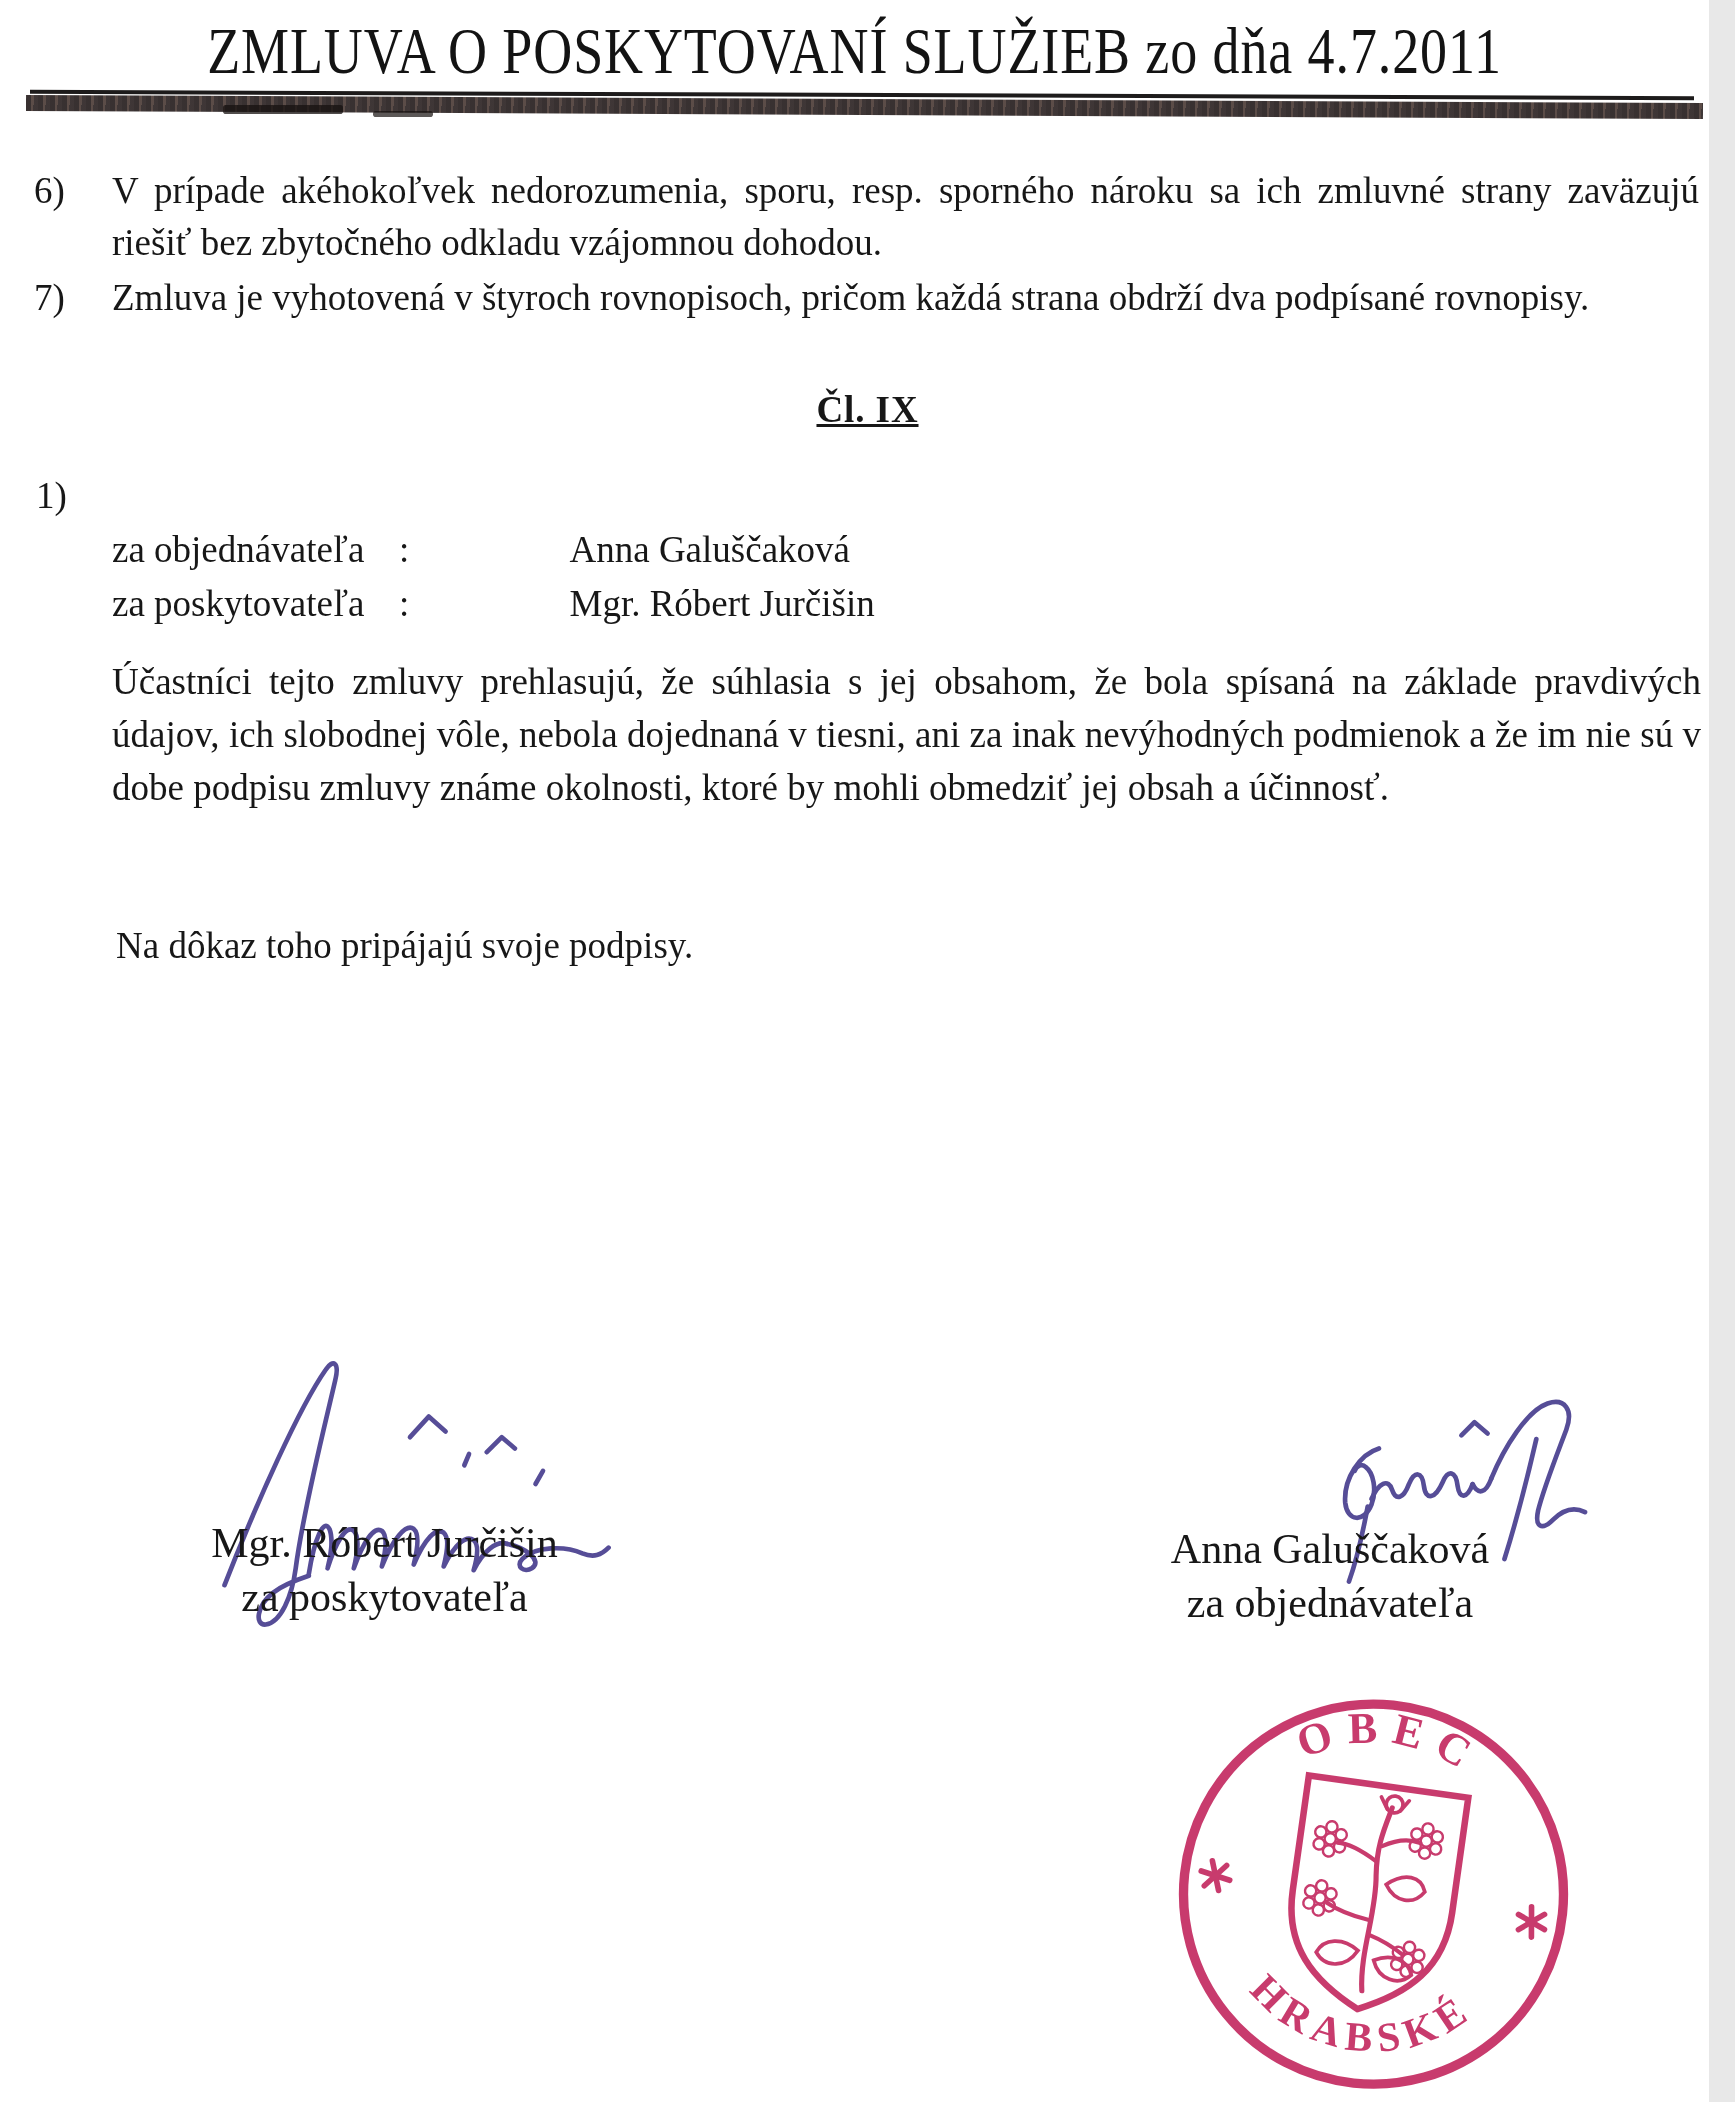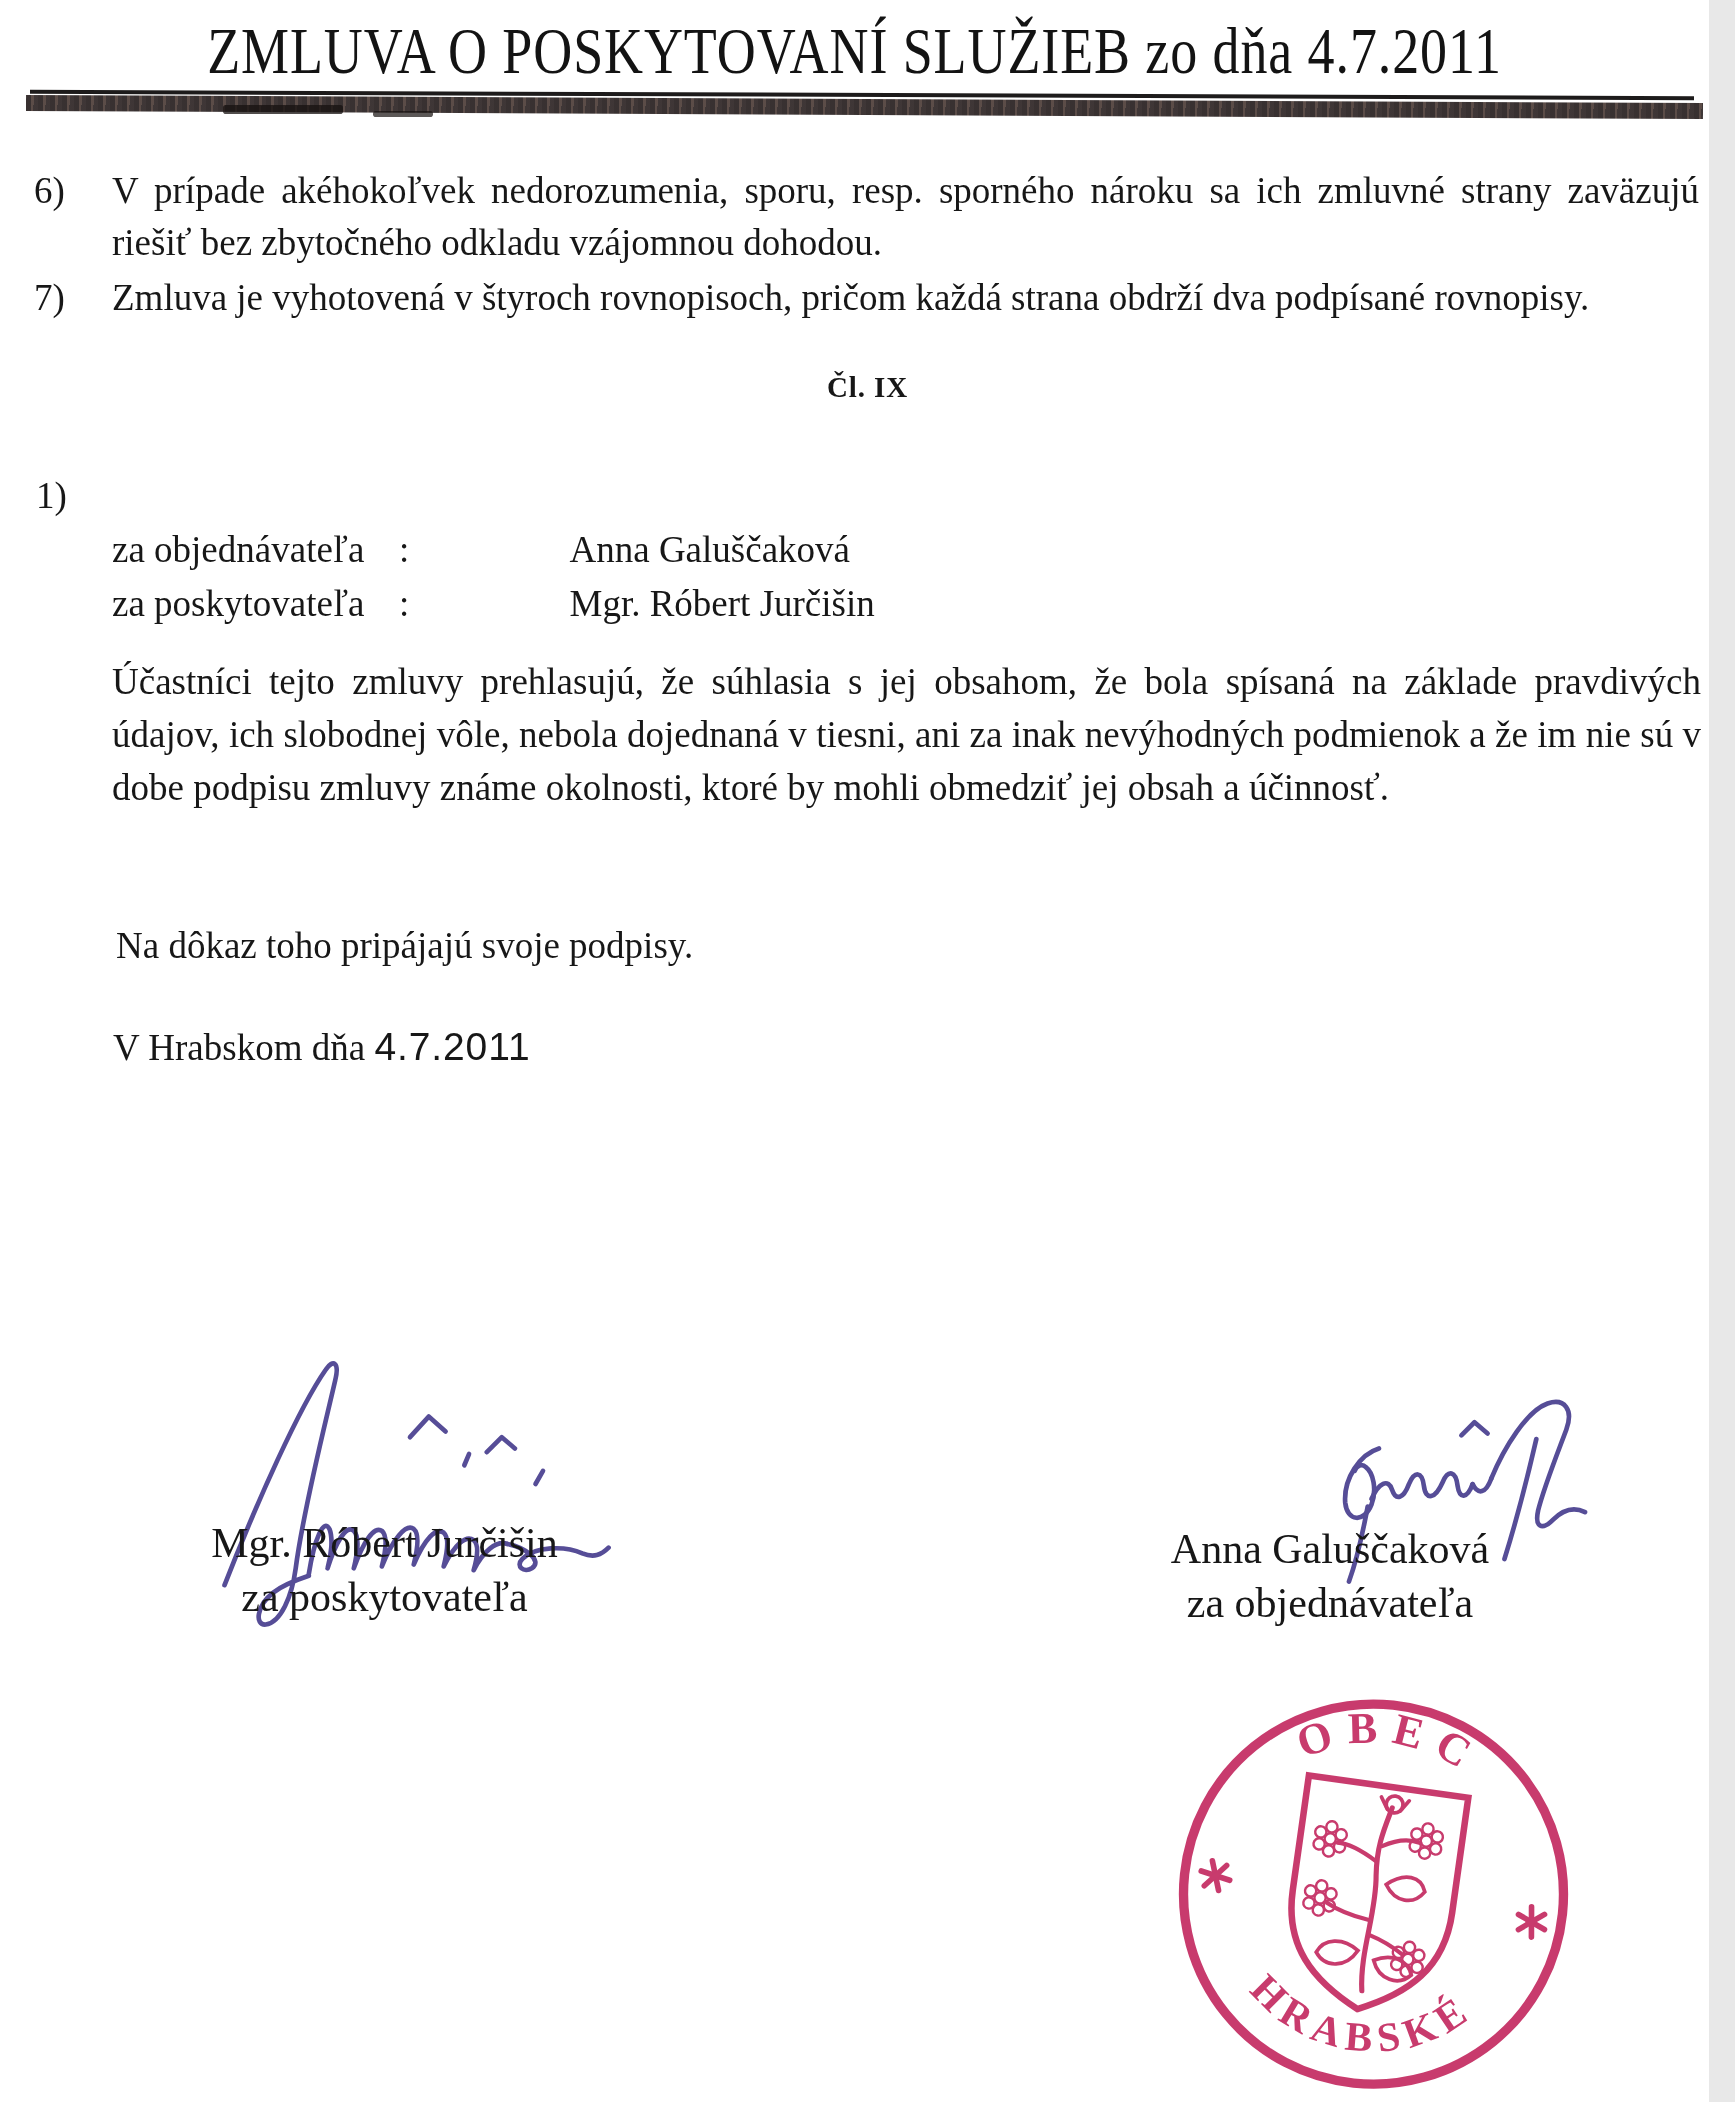--- a/index.html
+++ b/index.html
@@ -27,21 +27,21 @@
   .smudge-a{position:absolute;left:223px;top:105px;width:120px;height:9.4px;background:#171110;opacity:.75;border-radius:2.8px;}
   .smudge-b{position:absolute;left:373px;top:111px;width:60px;height:5.6px;background:#171110;opacity:.7;border-radius:2.8px;}
 
   
   .blk{position:absolute;font-size:37px;line-height:52px;}
   .clause{left:0;width:1735px;padding-left:112px;padding-right:36px;box-sizing:border-box;text-align:justify;}
   .clause .num{position:absolute;left:34px;top:0;}
   .c6{top:165px;}
   .c7{top:272px;}
 
-  .heading{top:361px;left:0;width:1735px;text-align:center;font-weight:700;font-size:29px;letter-spacing:0.9px;}
+  .heading{top:384px;left:0;width:1735px;text-align:center;font-weight:700;font-size:37px;letter-spacing:0.9px;text-decoration:underline;}
 
   .item-line{top:470px;left:0;width:1735px;padding-left:112px;box-sizing:border-box;}
   .item-line .num{position:absolute;left:36px;top:0;}
 
   .role-row{left:0;width:1735px;padding-left:112px;box-sizing:border-box;display:flex;}
   .r1{top:524px;}
   .r2{top:578px;}
   .role-label{width:287px;}
   .role-colon{width:22.5px;}
   .role-name{margin-left:148px;}
@@ -98,23 +98,20 @@
   <div class="blk role-row r2">
     <span class="role-label">za poskytovateľa</span>
     <span class="role-colon">:</span>
     <span class="role-name">Mgr. Róbert Jurčišin</span>
   </div>
 
   <div class="blk declaration">Účastníci tejto zmluvy prehlasujú, že súhlasia s jej obsahom, že bola spísaná na základe pravdivých údajov, ich slobodnej vôle, nebola dojednaná v tiesni, ani za inak nevýhodných podmienok a že im nie sú v dobe podpisu zmluvy známe okolnosti, ktoré by mohli obmedziť jej obsah a účinnosť.</div>
 
   <div class="blk proof">Na dôkaz toho pripájajú svoje podpisy.</div>
 
-  <div class="blk placedate">
-    <span>V Hrabskom dňa </span><span class="date">4.7.2011</span>
-  </div>
 
   <svg class="sig-svg sig-left" width="431" height="281" viewBox="0 0 460 300" fill="none" stroke="#443a8c" stroke-width="5" stroke-linecap="round" stroke-linejoin="round" opacity="0.9">
     <path d="M 40 250 C 75 160 120 60 148 20 C 156 8 163 12 158 32 C 146 84 124 170 116 232 C 112 262 100 290 84 292 C 72 293 74 272 92 258 C 102 250 118 244 130 240"></path>
     <path d="M 130 238 C 136 200 146 178 152 190 C 156 200 154 218 150 232 C 158 206 170 184 178 192 C 184 198 182 216 178 232 C 188 204 200 186 208 192 C 214 197 212 214 208 230 C 220 200 234 184 242 190 C 248 195 246 212 242 228 C 254 200 266 188 274 194 C 280 199 278 214 274 230 C 286 206 298 196 306 202 C 312 207 310 220 306 234 C 316 214 330 202 342 206"></path>
     <path d="M 342 206 C 362 210 380 224 368 232 C 360 237 350 230 358 222 C 372 208 404 208 422 216 C 434 221 442 218 450 210"></path>
     <path d="M 238 92 L 258 70 L 276 86"></path>
     <path d="M 320 108 L 336 92 L 350 104"></path>
     <path d="M 296 122 L 301 110"></path>
     <path d="M 372 142 L 380 128"></path>
   </svg>

